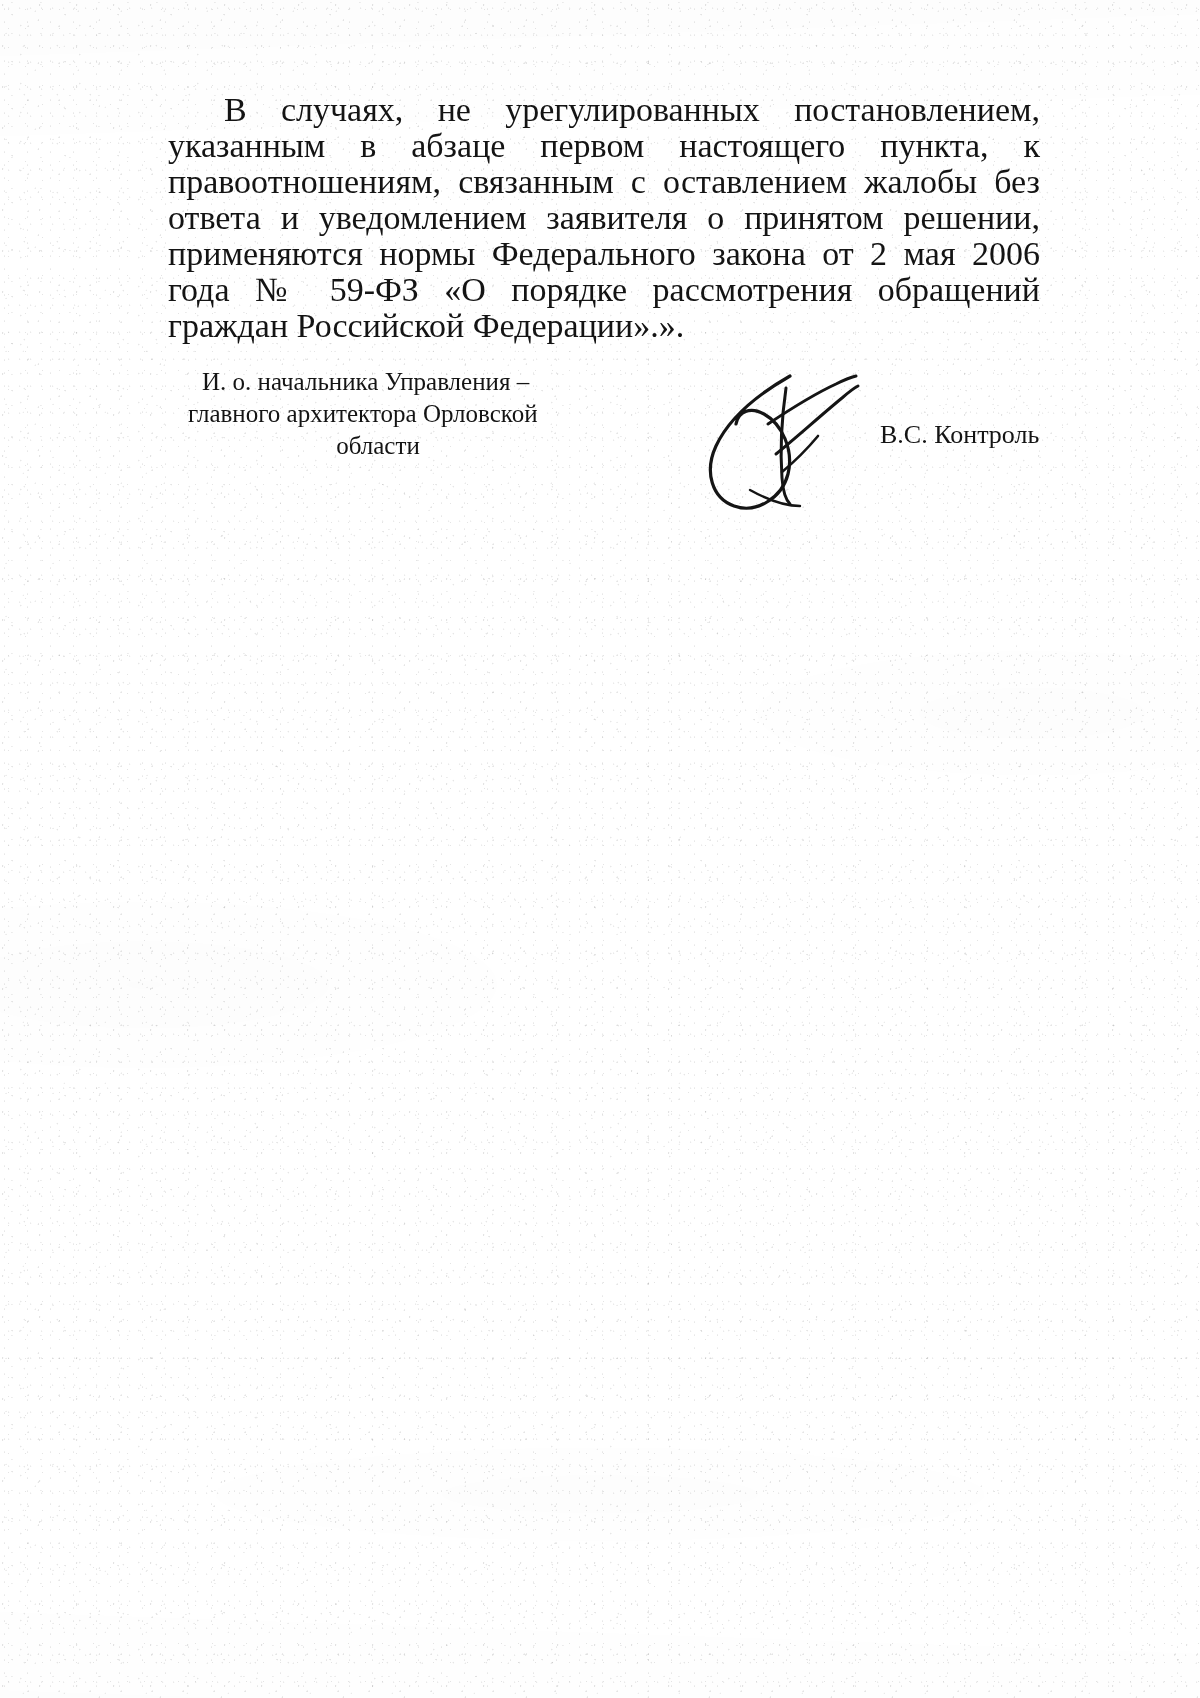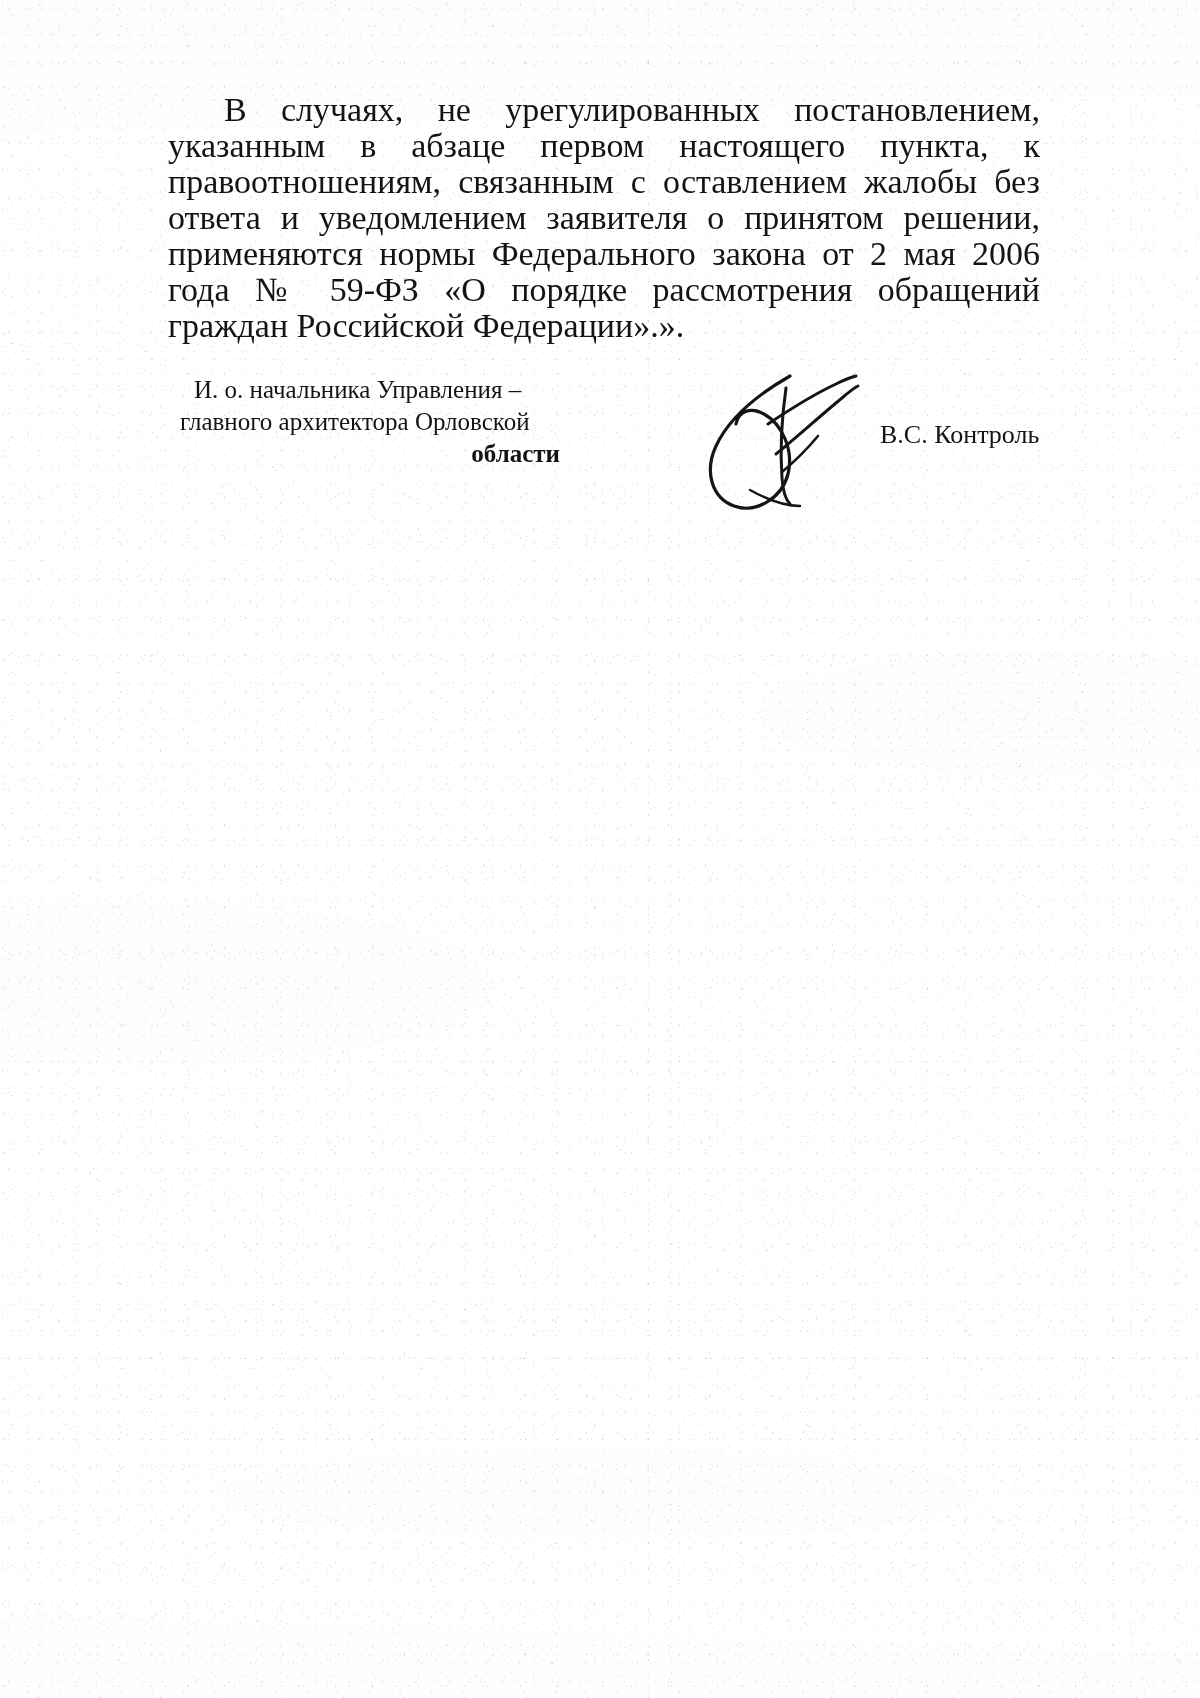--- a/index.html
+++ b/index.html
@@ -83,30 +83,29 @@
   }
   .para-indent {
     text-indent: 56px;
   }
   .no-justify {
     text-align: left;
   }
 
   .signature-block {
     position: absolute;
-    left: 180px;
+    left: 188px;
     top: 366px;
     width: 380px;
     font-size: 25px;
     line-height: 32px;
-    margin-top: 8px;
   }
   .sig-line-1 { display: block; padding-left: 14px; }
   .sig-line-2 { display: block; }
-  .sig-line-3 { display: block; text-align: right; font-weight: bold; }
+  .sig-line-3 { display: block; text-align: center; }
 
   .signer-name {
     position: absolute;
     left: 880px;
     top: 420px;
     font-size: 26px;
     white-space: nowrap;
   }
 
   .signature-mark {

